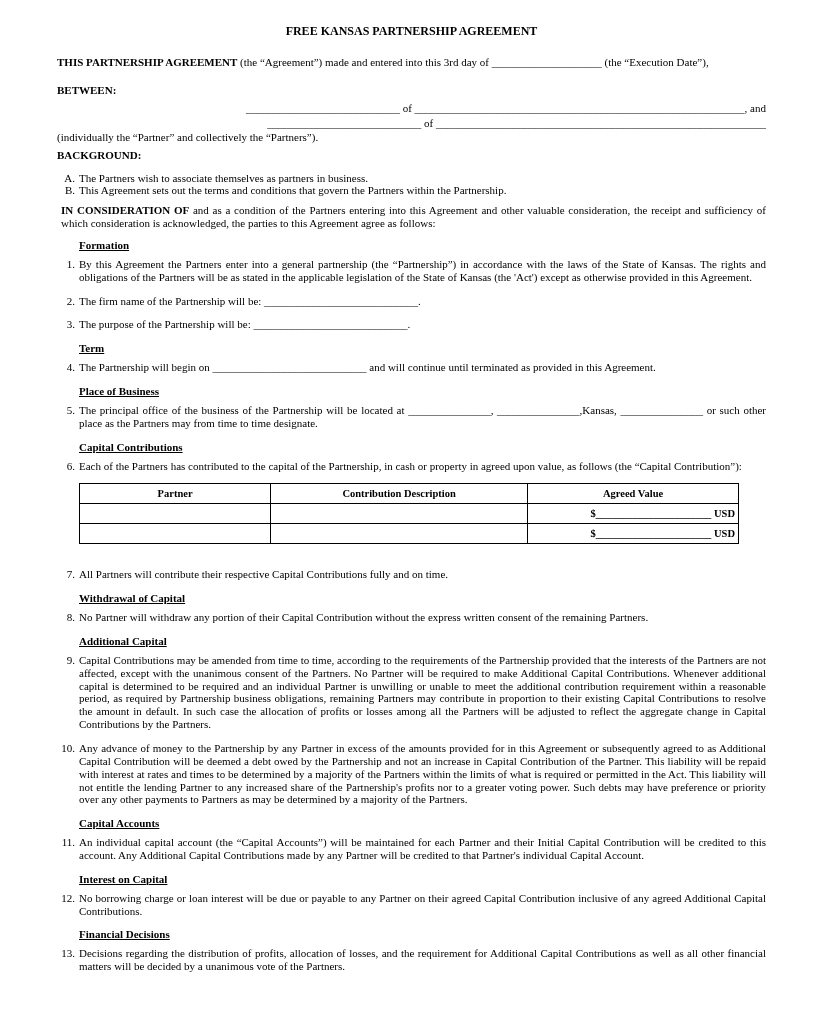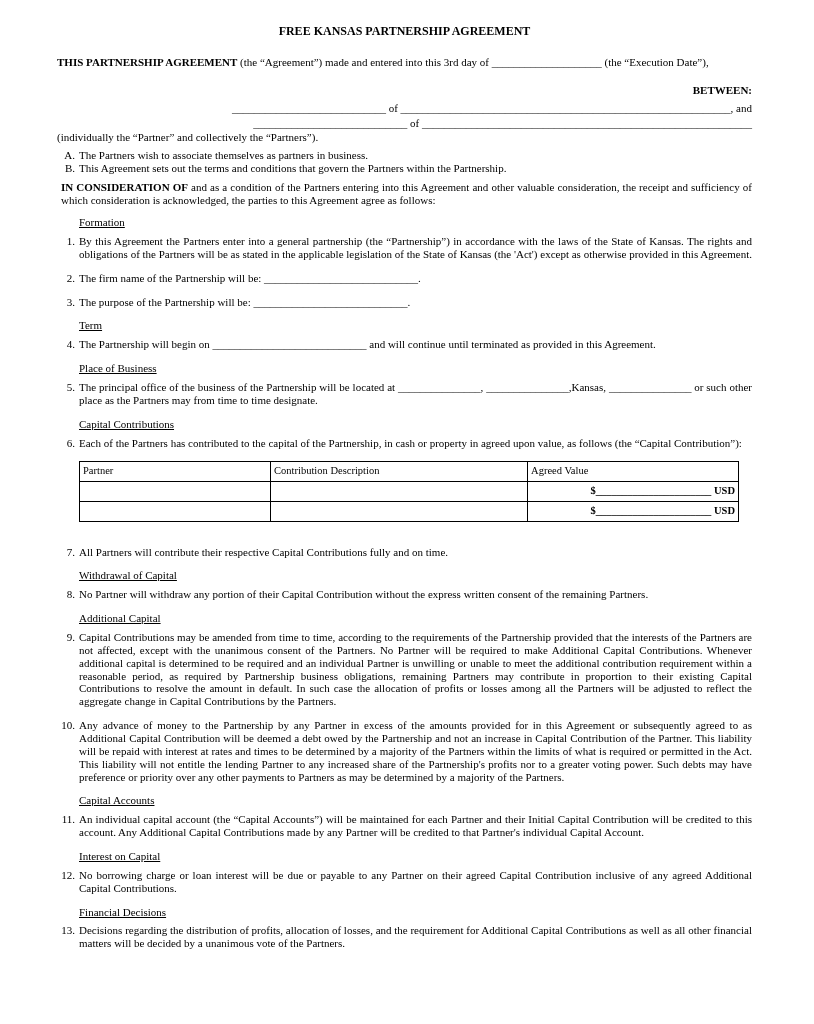--- a/index.html
+++ b/index.html
@@ -10,39 +10,39 @@
   .page {
     position: relative;
     width: 814px;
     height: 1024px;
     box-sizing: border-box;
     background: #ffffff;
     color: #000000;
     font-family: "Liberation Serif", "DejaVu Serif", serif;
     font-size: 11px;
     line-height: 1.17;
-    padding: 24px 62px 0 57px;
+    padding: 24px 48px 0 57px;
     overflow: hidden;
   }
   .doc-title {
     text-align: center;
     font-weight: bold;
     font-size: 12px;
     margin: 0 0 18px 0;
   }
   .para { margin: 0 0 15px 0; text-align: justify; }
   .bold { font-weight: bold; }
-  .between-label { font-weight: bold; margin: 7px 0 4px 0; text-align: right; }
+  .between-label { font-weight: bold; margin: 7px 0 4px 0; }
   .party-line { text-align: right; line-height: 15px; }
   .party-note { line-height: 13px; margin: 0 0 5px 0; }
   .background-label { font-weight: bold; margin: 0 0 10px 0; }
   .bg-items { margin: 0 0 7px 0; }
   .consideration { margin: 0 0 9px 4px; text-align: justify; }
   .sec-heading {
-    font-weight: normal;
+    font-weight: bold;
     text-decoration: underline;
     margin: 0 0 6px 22px;
   }
   .li {
     display: flex;
     margin: 0 0 11px 0;
   }
   .li .num {
     flex: 0 0 18px;
     text-align: right;
@@ -60,22 +60,22 @@
     table-layout: fixed;
   }
   .contrib-table th, .contrib-table td {
     border: 1px solid #000;
     font-size: 10.5px;
     padding: 2px 3px;
     height: 15px;
   }
   .contrib-table { border: 1.5px solid #000; }
   .contrib-table th {
-    font-weight: normal;
-    text-align: left;
+    font-weight: bold;
+    text-align: center;
     border-bottom: 1.5px solid #000;
   }
   .col-partner { width: 29%; }
   .col-desc { width: 39%; }
   .col-value { width: 32%; }
   .cell-value { text-align: right; font-weight: bold; }
 </style>
 </head>
 <body>
 
@@ -86,20 +86,21 @@
   <div class="para">
     <span class="bold">THIS PARTNERSHIP AGREEMENT</span><span> (the “Agreement”) made and entered into this 3rd day of ____________________ (the “Execution Date”),</span>
   </div>
 
   <div class="between-label">BETWEEN:</div>
 
   <div class="party-line">____________________________ of ____________________________________________________________, and</div>
   <div class="party-line">____________________________ of ____________________________________________________________</div>
   <div class="party-note">(individually the “Partner” and collectively the “Partners”).</div>
 
+  <div class="background-label">BACKGROUND:</div>
 
   <div class="bg-items">
     <div class="li" style="margin-bottom:0">
       <span class="num">A.</span>
       <span class="txt">The Partners wish to associate themselves as partners in business.</span>
     </div>
     <div class="li" style="margin-bottom:0">
       <span class="num">B.</span>
       <span class="txt">This Agreement sets out the terms and conditions that govern the Partners within the Partnership.</span>
     </div>

